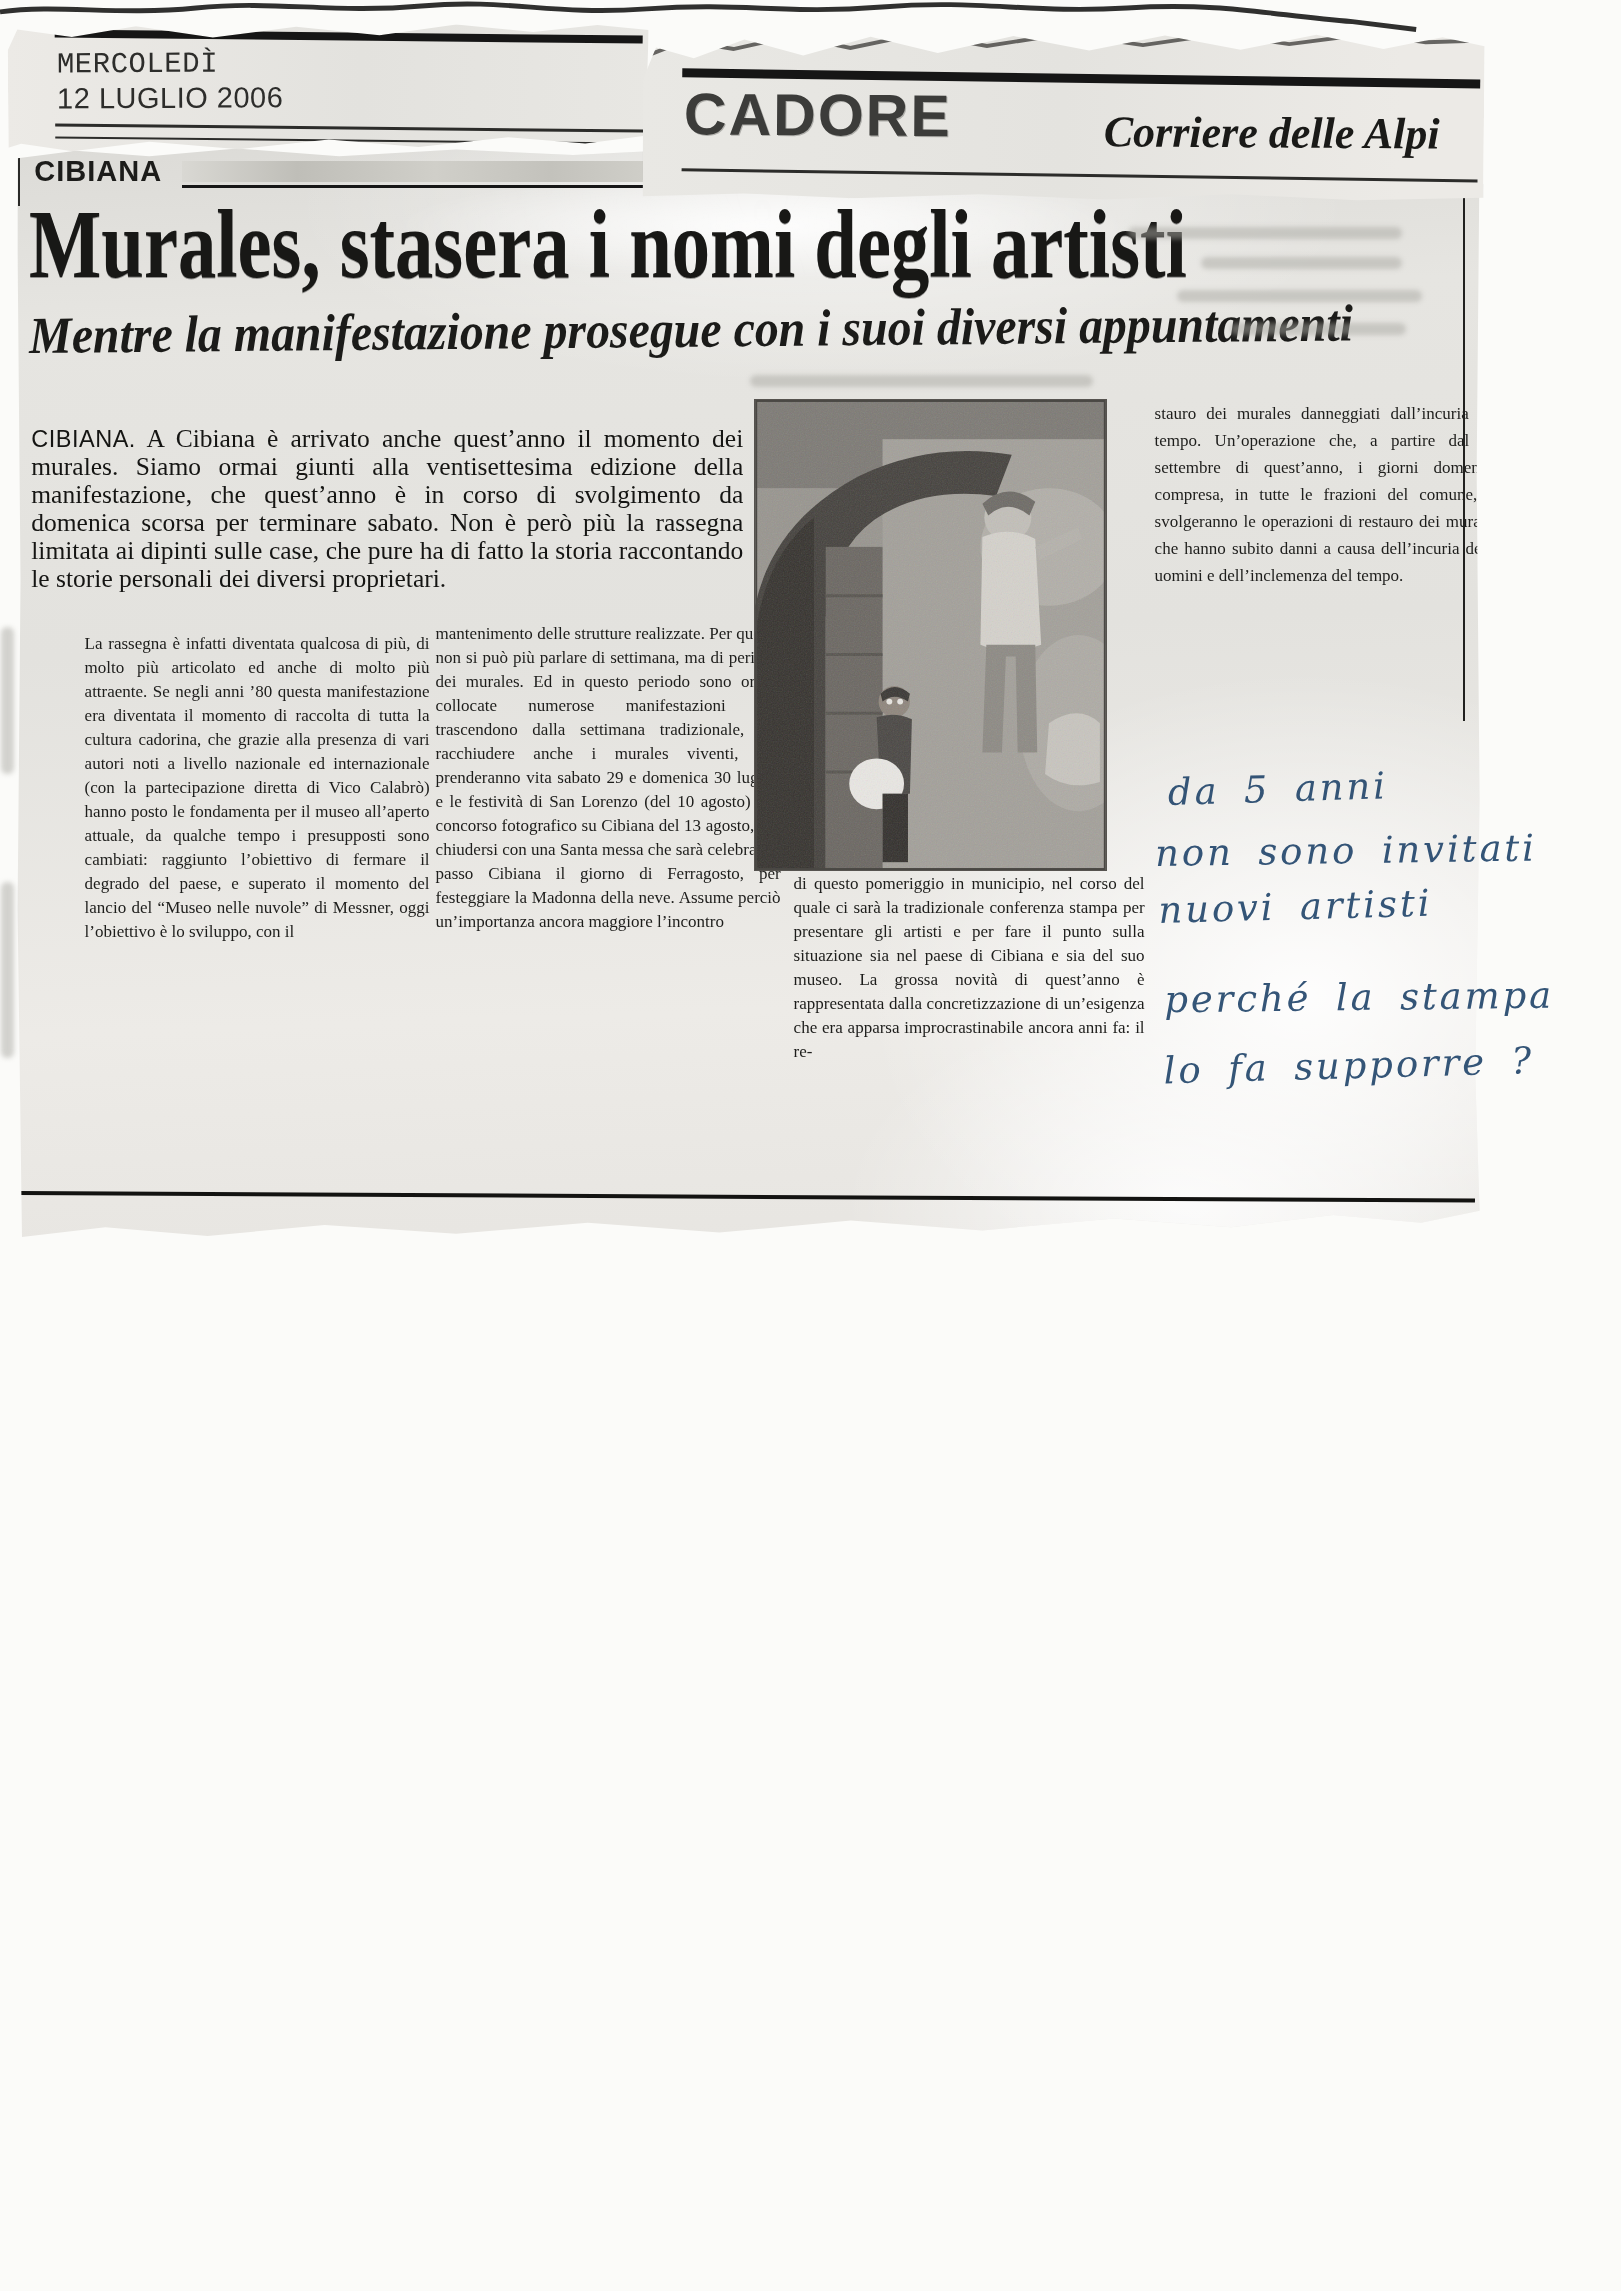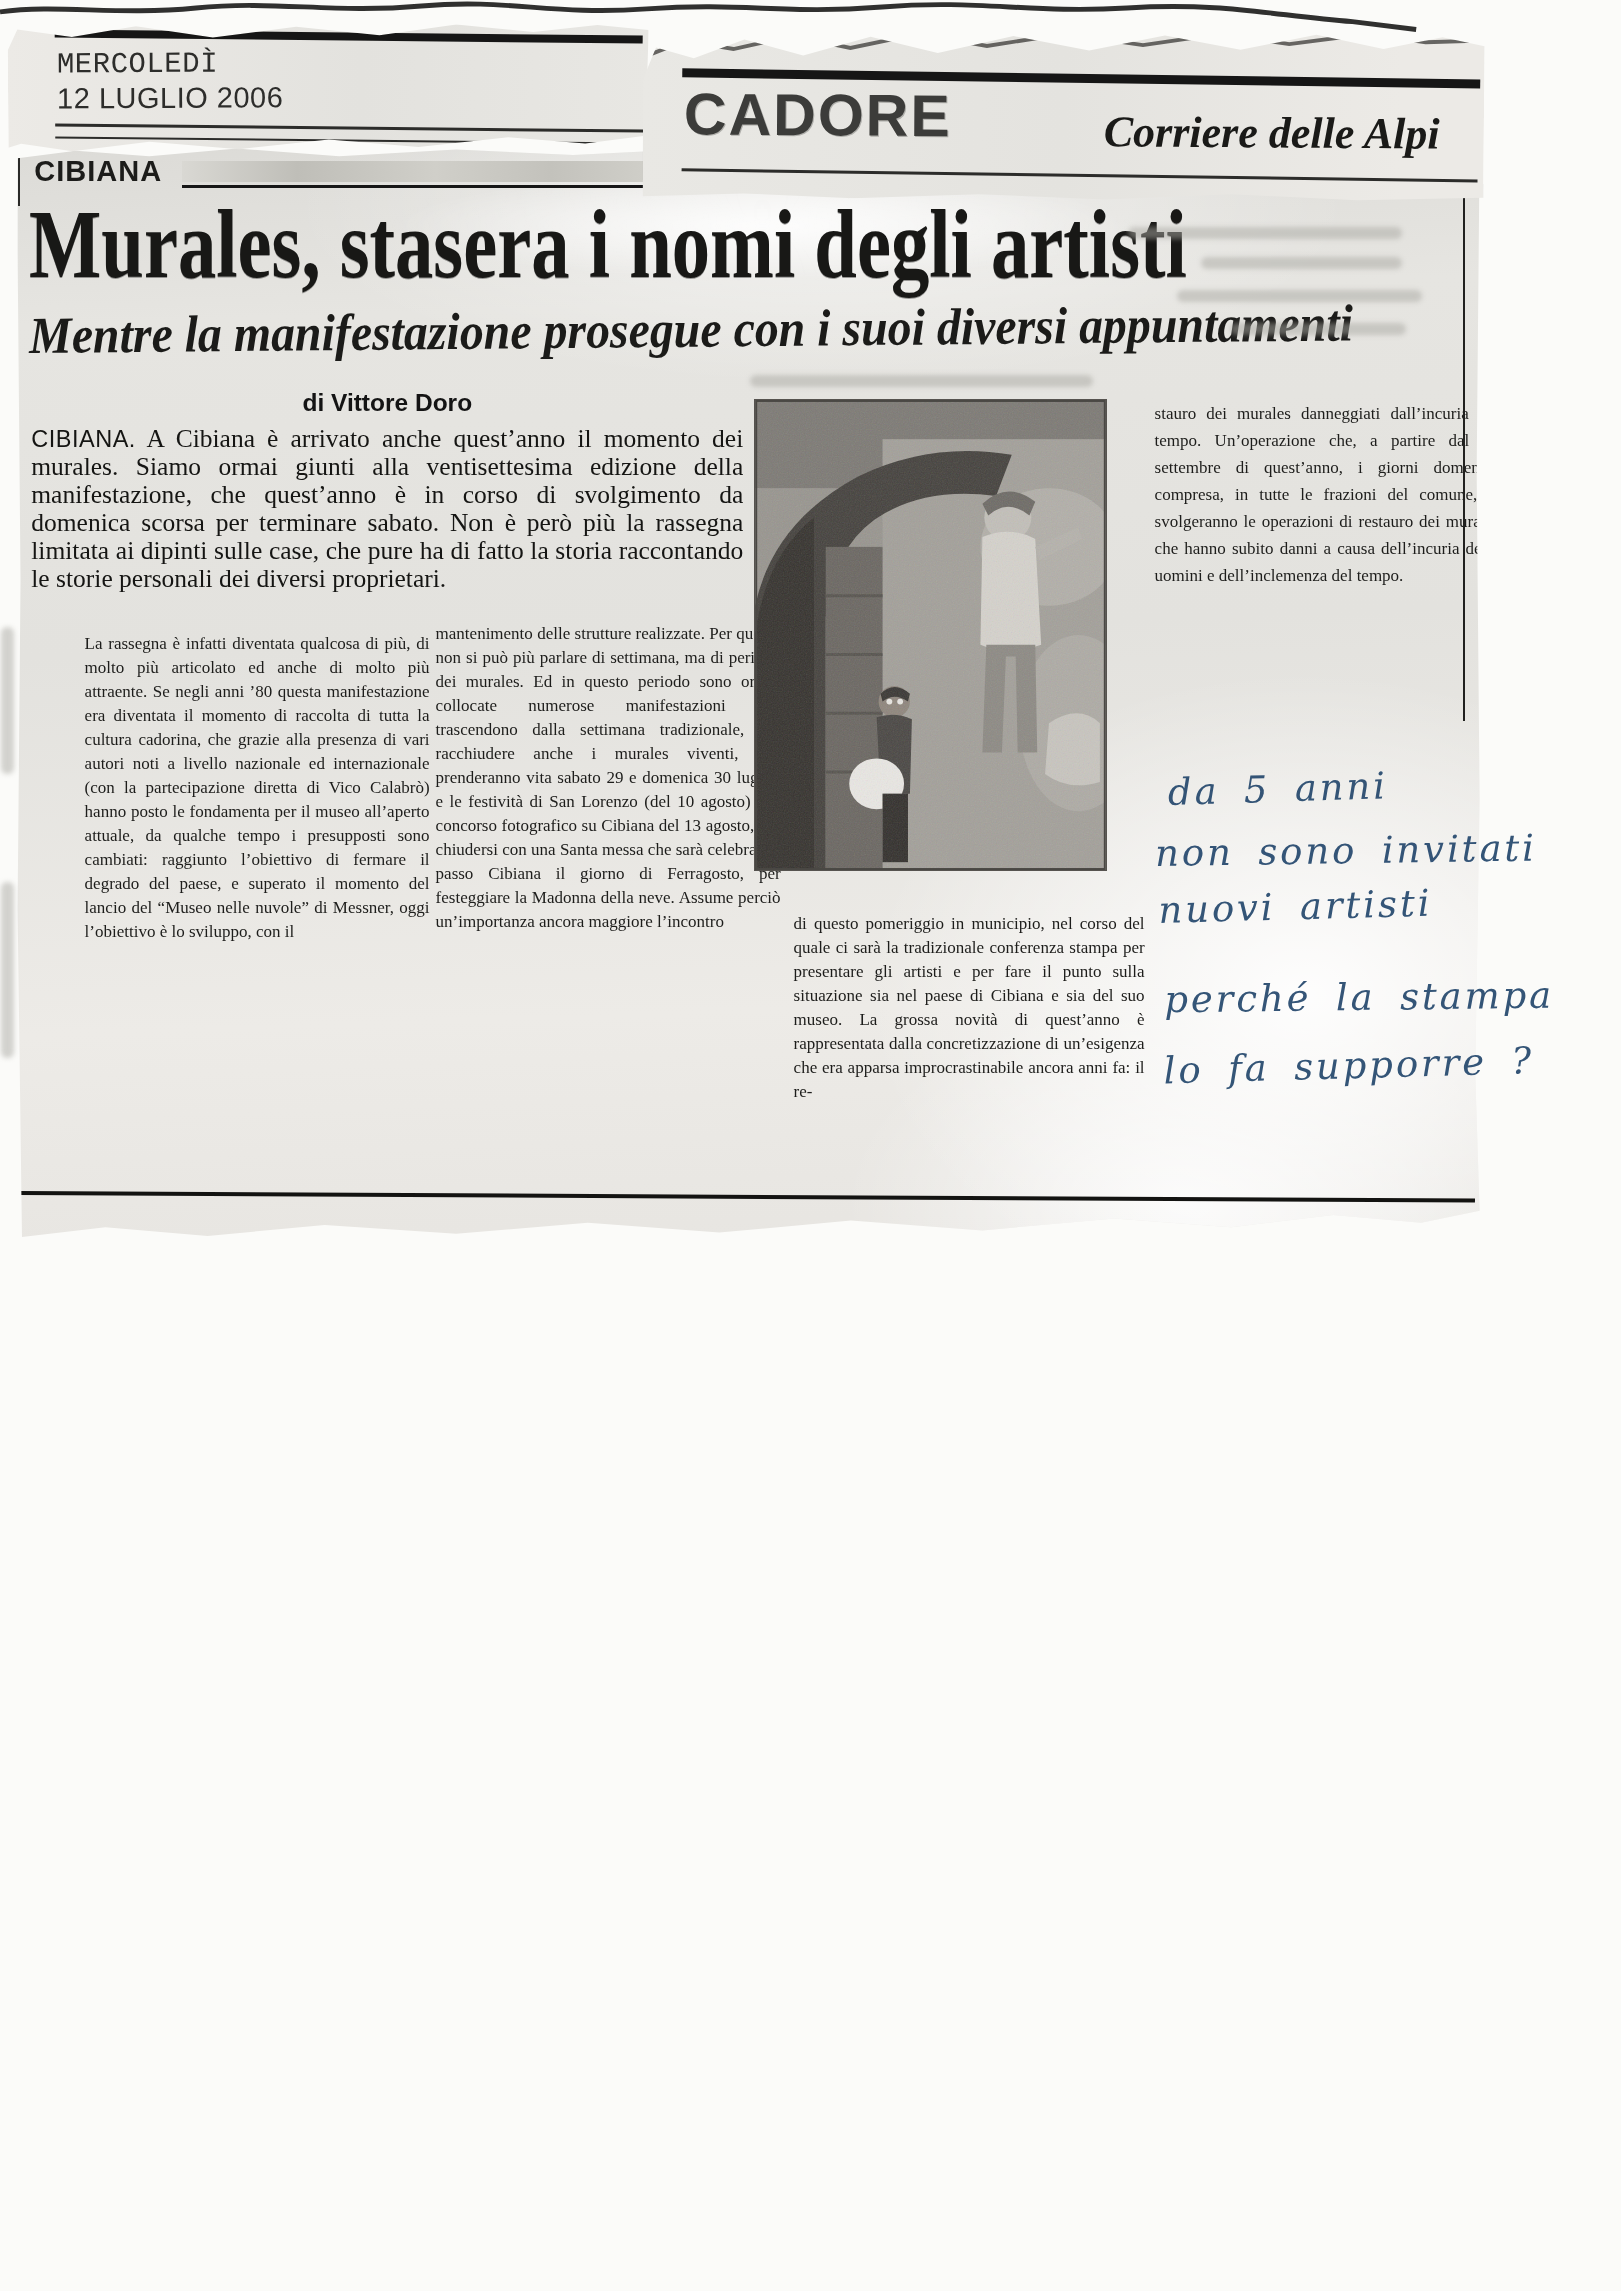--- a/index.html
+++ b/index.html
@@ -46,21 +46,21 @@
   .corriere{position:absolute;left:461px;top:80px;font-family:"Liberation Serif",serif;font-style:italic;font-weight:bold;font-size:44px;color:#1a1a18;}
   
   .headline{position:absolute;left:11.8px;top:53px;font-weight:bold;font-size:97px;line-height:1;color:#181816;white-space:nowrap;transform:scaleX(.79);transform-origin:left top;text-shadow:0 1px 0 rgba(20,20,20,.4);}
   .subheadline{position:absolute;left:11.8px;top:167px;font-weight:bold;font-style:italic;font-size:52px;line-height:1;color:#1b1b19;white-space:nowrap;transform:scaleX(.92) rotate(-.5deg);transform-origin:left top;}
   .byline{position:absolute;left:13.7px;top:246px;width:712px;text-align:center;font-family:"Liberation Sans",sans-serif;font-weight:bold;font-size:24.5px;color:#141414;}
   .lead{position:absolute;left:13.7px;top:282px;width:712px;font-weight:normal;font-size:25.5px;line-height:28px;color:#151513;text-align:justify;}
   .lead .lbl{font-family:"Liberation Sans",sans-serif;font-size:23.5px;letter-spacing:0.5px;}
   .col{position:absolute;font-size:17px;line-height:24px;color:#1d1d1b;text-align:justify;overflow:hidden;padding-left:47px;}
   .col1{left:20px;top:489px;width:345px;height:531px;}
   .col2{left:371px;top:479px;width:345px;height:531px;}
-  .col3{left:729px;top:729px;width:351px;height:294px;line-height:24px;margin-top:40px;}
+  .col3{left:729px;top:729px;width:351px;height:294px;line-height:24px;}
   .col4{left:1090px;top:257px;width:345px;height:306px;line-height:27px;}
   .vrule{position:absolute;left:1445px;top:39px;width:2.9px;height:539px;background:#21211f;}
   .bottomrule{position:absolute;left:2px;top:1048px;width:1455px;height:3.9px;background:#131311;transform:rotate(.3deg);transform-origin:left center;}
   .leftedge{position:absolute;left:0;top:2px;width:2.9px;height:61px;background:#2a2a28;}
   
   .photo{position:absolute;left:737px;top:257px;width:351px;height:470px;box-shadow:0 0 0 1px #56534f;}
   
   .handwriting{position:absolute;left:1157px;top:766px;width:402px;height:343px;transform:rotate(-1.2deg);font-family:"DejaVu Serif",serif;font-style:italic;font-size:37px;letter-spacing:2.9px;word-spacing:9.8px;}
   .hw{position:absolute;white-space:nowrap;opacity:.93;}
   .hw1{left:13.7px;top:0;transform:rotate(-.6deg);}
@@ -85,21 +85,20 @@
   <div class="piece main-piece">
     <div class="leftedge"></div>
     <div class="sheen" style="left:372px;top:29px;width:745px;height:108px;"></div>
 
     <div class="kicker">CIBIANA</div>
     <div class="kicker-band"></div>
     <div class="rule" style="left:164px;top:42px;width:469px;height:2.9px;"></div>
 
     <h1 class="headline" style="margin:0;position:absolute;">Murales, stasera i nomi degli artisti</h1>
     <h2 class="subheadline" style="margin:0;position:absolute;">Mentre la manifestazione prosegue con i suoi diversi appuntamenti</h2>
-    <div class="byline">di Vittore Doro</div>
 
     <p class="lead" style="margin:0;"><span class="lbl">CIBIANA.</span><span> A Cibiana è arrivato anche quest’anno il momento dei murales. Siamo ormai giunti alla ventisettesima edizione della manifestazione, che quest’anno è in corso di svolgimento da domenica scorsa per terminare sabato. Non è però più la rassegna limitata ai dipinti sulle case, che pure ha di fatto la storia raccontando le storie personali dei diversi proprietari.</span></p>
 
     <div class="col col1">La rassegna è infatti diventata qualcosa di più, di molto più articolato ed anche di molto più attraente. Se negli anni ’80 questa manifestazione era diventata il momento di raccolta di tutta la cultura cadorina, che grazie alla presenza di vari autori noti a livello nazionale ed internazionale (con la partecipazione diretta di Vico Calabrò) hanno posto le fondamenta per il museo all’aperto attuale, da qualche tempo i presupposti sono cambiati: raggiunto l’obiettivo di fermare il degrado del paese, e superato il momento del lancio del “Museo nelle nuvole” di Messner, oggi l’obiettivo è lo sviluppo, con il</div>
     <div class="col col2">mantenimento delle strutture realizzate. Per questo non si può più parlare di settimana, ma di periodo dei murales. Ed in questo periodo sono ormai collocate numerose manifestazioni che trascendono dalla settimana tradizionale, per racchiudere anche i murales viventi, che prenderanno vita sabato 29 e domenica 30 luglio, e le festività di San Lorenzo (del 10 agosto) e il concorso fotografico su Cibiana del 13 agosto, per chiudersi con una Santa messa che sarà celebrata a passo Cibiana il giorno di Ferragosto, per festeggiare la Madonna della neve. Assume perciò un’importanza ancora maggiore l’incontro</div>
     <div class="col col3">di questo pomeriggio in municipio, nel corso del quale ci sarà la tradizionale conferenza stampa per presentare gli artisti e per fare il punto sulla situazione sia nel paese di Cibiana e sia del suo museo. La grossa novità di quest’anno è rappresentata dalla concretizzazione di un’esigenza che era apparsa improcrastinabile ancora anni fa: il re-</div>
     <div class="col col4">stauro dei murales danneggiati dall’incuria del tempo. Un’operazione che, a partire dal 20 settembre di quest’anno, i giorni domenica compresa, in tutte le frazioni del comune, si svolgeranno le operazioni di restauro dei murales che hanno subito danni a causa dell’incuria degli uomini e dell’inclemenza del tempo.</div>
 
     <div class="vrule"></div>
     <div class="bottomrule"></div>

